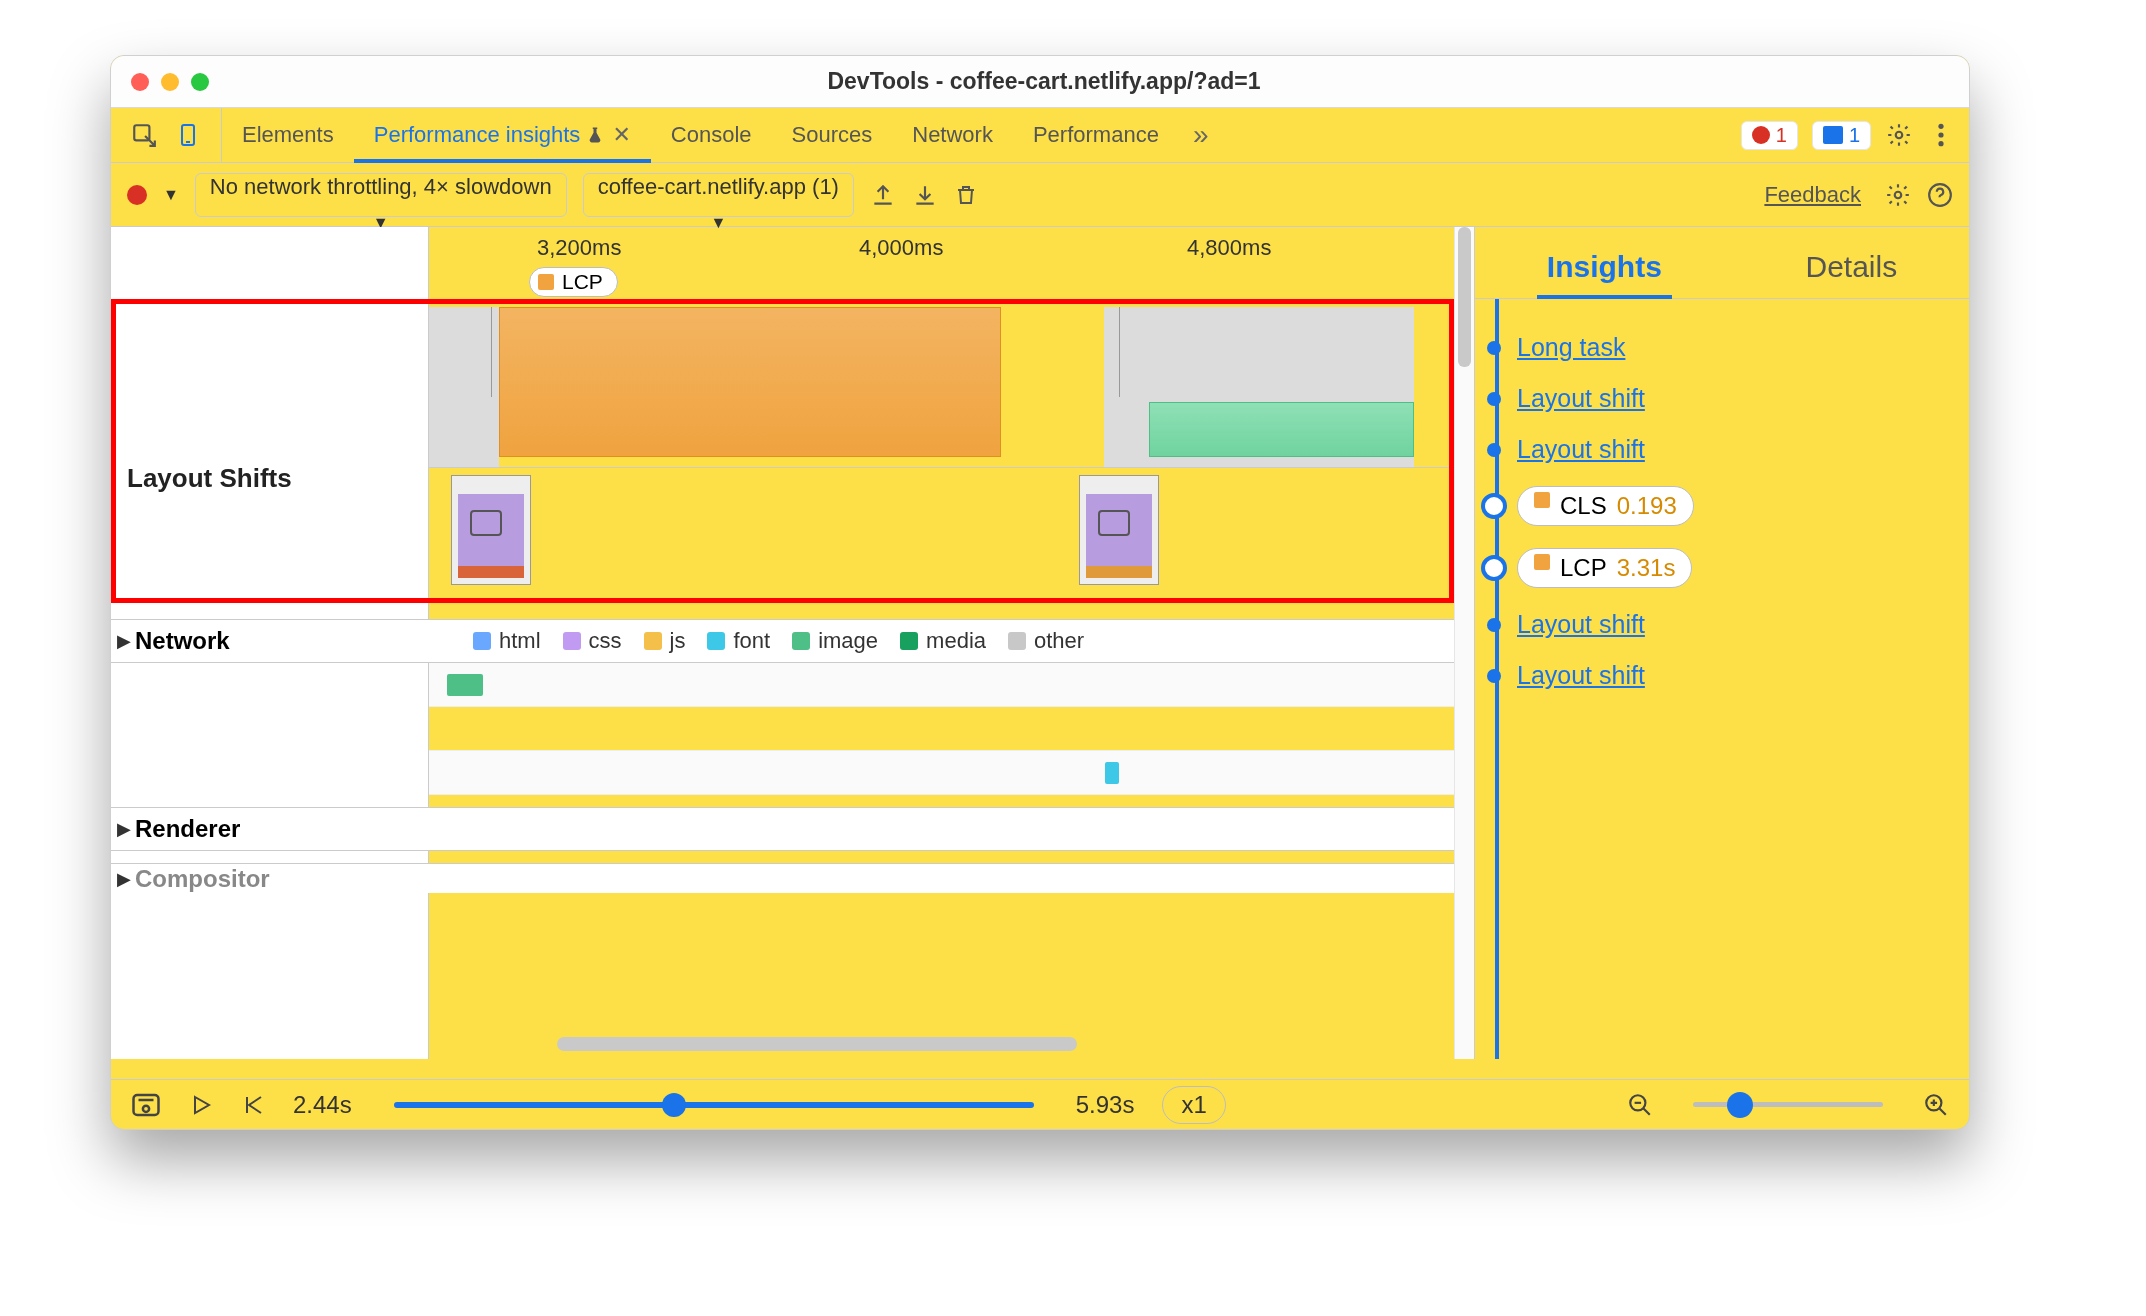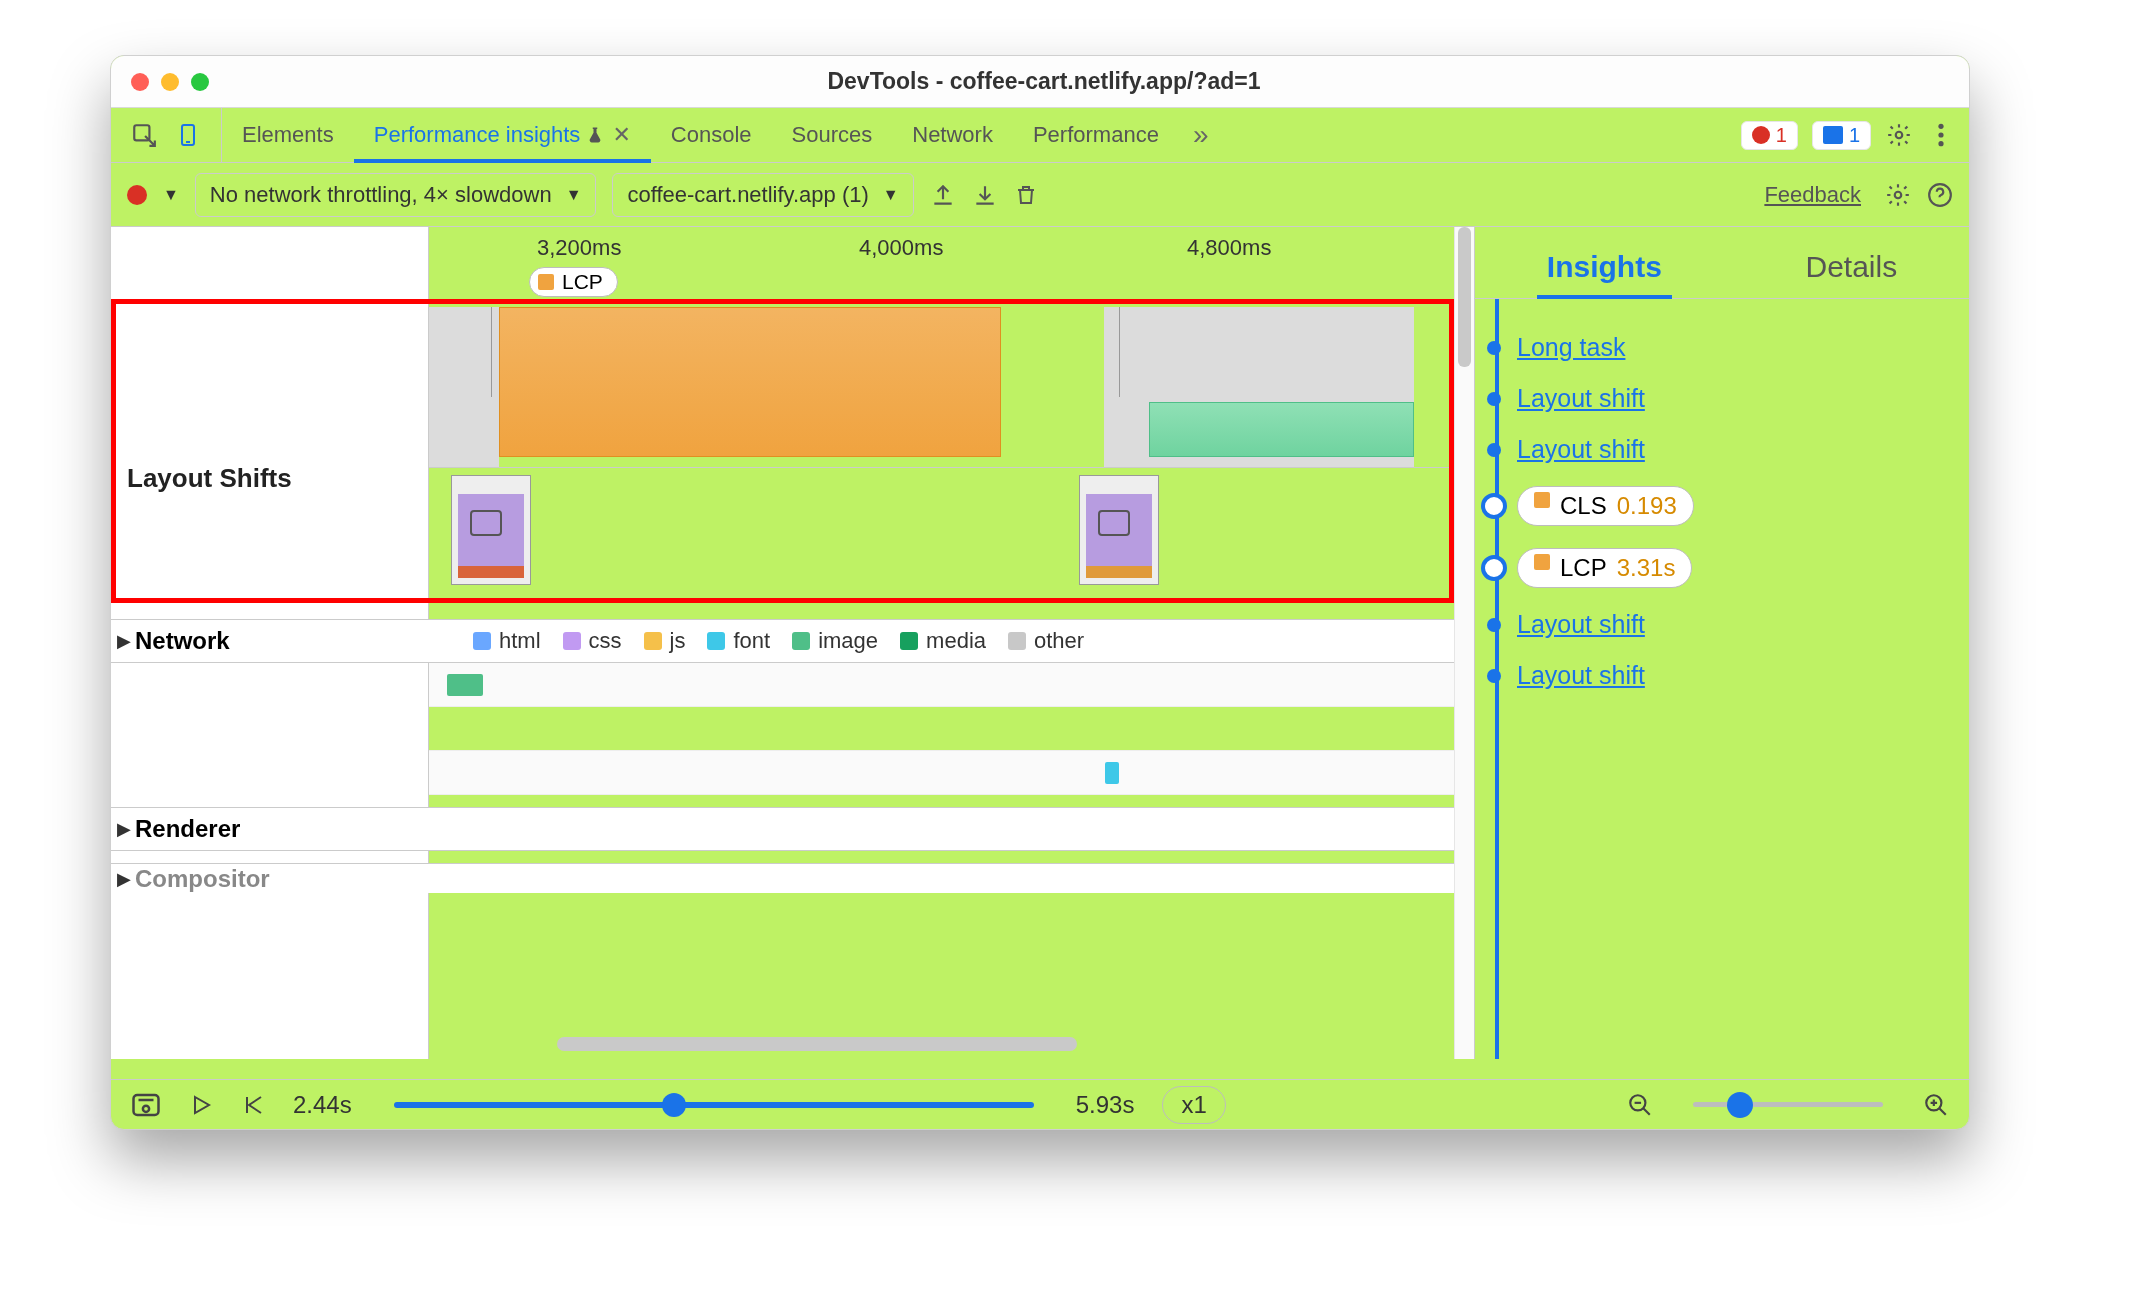--- a/index.html
+++ b/index.html
@@ -1,19 +1,19 @@
 <!DOCTYPE html>
 <html><head>
 <meta charset="utf-8">
 <style>
   * { box-sizing: border-box; margin: 0; padding: 0; }
   html, body { width: 2146px; height: 1316px; font-family: -apple-system, "Helvetica Neue", Arial, sans-serif; background: transparent; overflow:hidden; }
   .window {
     position: absolute; left: 110px; top: 55px; width: 1860px; height: 1075px;
-    background: #bef264; border-radius: 14px; box-shadow: 0 30px 60px rgba(0,0,0,.35);
+    background: #fde047; border-radius: 14px; box-shadow: 0 30px 60px rgba(0,0,0,.35);
     overflow: hidden; border: 1px solid #d0d0d0;
   }
   
   .titlebar { height: 52px; display:flex; align-items:center; border-bottom:1px solid #d9d9d9; background:#fdfdfd; }
   .traffic { display:flex; gap:12px; padding-left:20px; }
   .dot { width:18px; height:18px; border-radius:50%; }
   .dot.red{background:#ff5f57;} .dot.yellow{background:#febc2e;} .dot.green{background:#28c840;}
   .title { flex:1; text-align:center; font-weight:700; font-size:23px; color:#333; }
   .title-pad{width:90px;}
   
@@ -34,21 +34,21 @@
   .pill.err{color:#d93025;} .pill.msg{color:#1a73e8;}
   .pill .circ{width:18px;height:18px;border-radius:50%;display:inline-block;}
   .pill.err .circ{background:#d93025;} 
   .pill.msg .sq{width:20px;height:18px;background:#1a73e8; border-radius:2px;position:relative;}
   .pill.msg .sq::after{content:"";position:absolute;left:4px;bottom:-5px;border:5px solid transparent;border-top-color:#1a73e8;}
   .gear,.kebab{width:28px;height:28px;display:flex;align-items:center;justify-content:center;cursor:pointer;color:#555;}
   
   .toolbar{height:64px;border-bottom:1px solid #cbcbcb;display:flex;align-items:center;padding:0 16px;gap:16px;font-size:22px;}
   .rec{width:20px;height:20px;border-radius:50%;background:#d93025;}
   .tri{font-size:16px;color:#333;}
-  .selectbox{border:1px solid #cbcbcb;border-radius:6px;height:44px;display:flex;align-items:center;padding:0 14px;gap:14px;cursor:pointer;color:#333;}
+  .selectbox{border:1px solid #cbcbcb;border-radius:6px;height:44px;display:flex;align-items:center;padding:0 14px;gap:14px;cursor:pointer;color:#333;flex-direction:column;}
   .toolbar .spacer{flex:1;}
   .tb-icon{color:#555;cursor:pointer;}
   .feedback{color:#555;text-decoration:underline;margin-right:8px;}
   
   .main{position:absolute;top:171px;left:0;right:0;bottom:70px;display:flex;}
   .timeline-wrap{flex:1;display:flex;flex-direction:column;position:relative;min-width:0;}
   .sidebar{width:495px;border-left:1px solid #cbcbcb;display:flex;flex-direction:column;}
   
   .tl-canvas{flex:1;position:relative;overflow:hidden;}
   .left-col{position:absolute;left:0;top:0;bottom:0;width:318px;border-right:1px solid #cbcbcb;background:#fff;z-index:2;}

